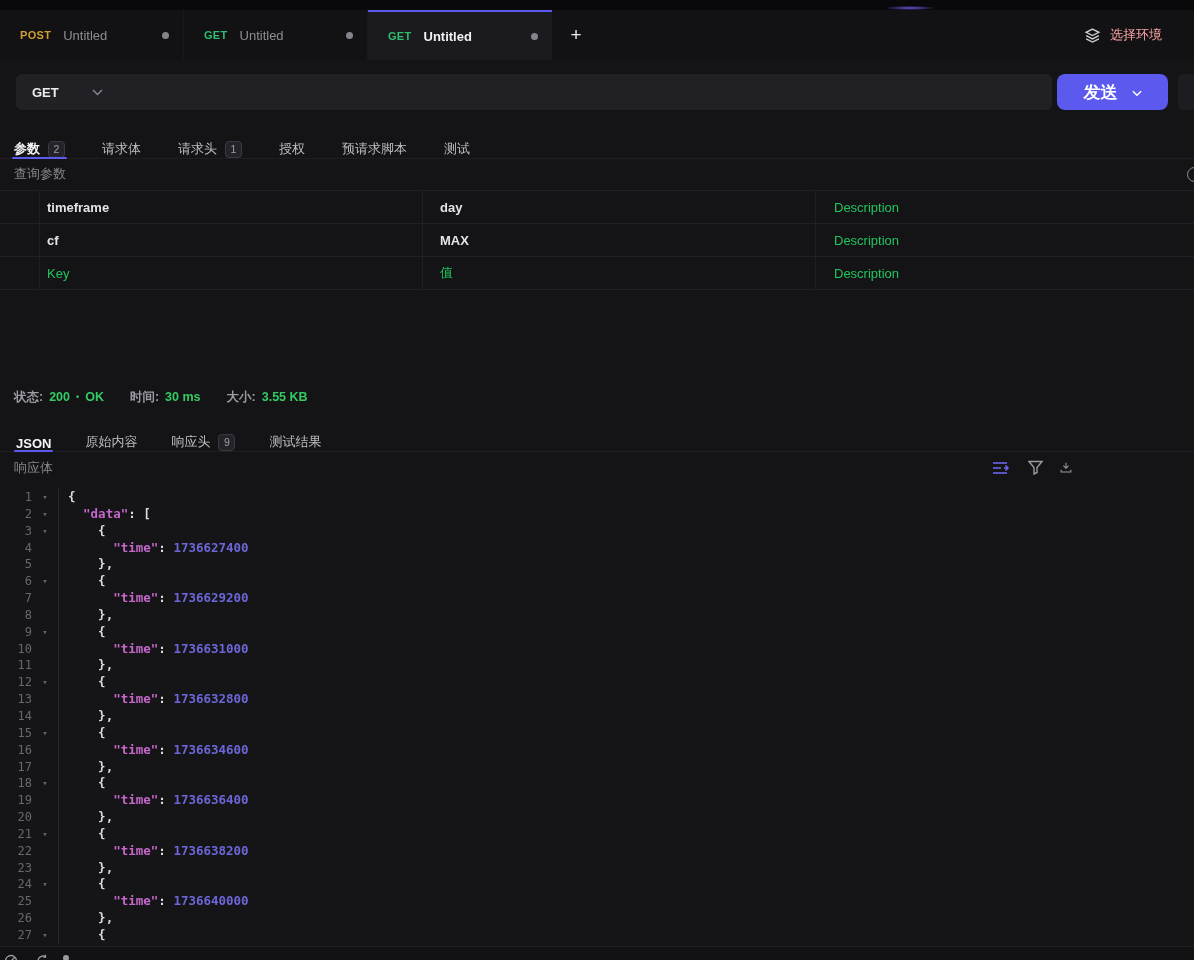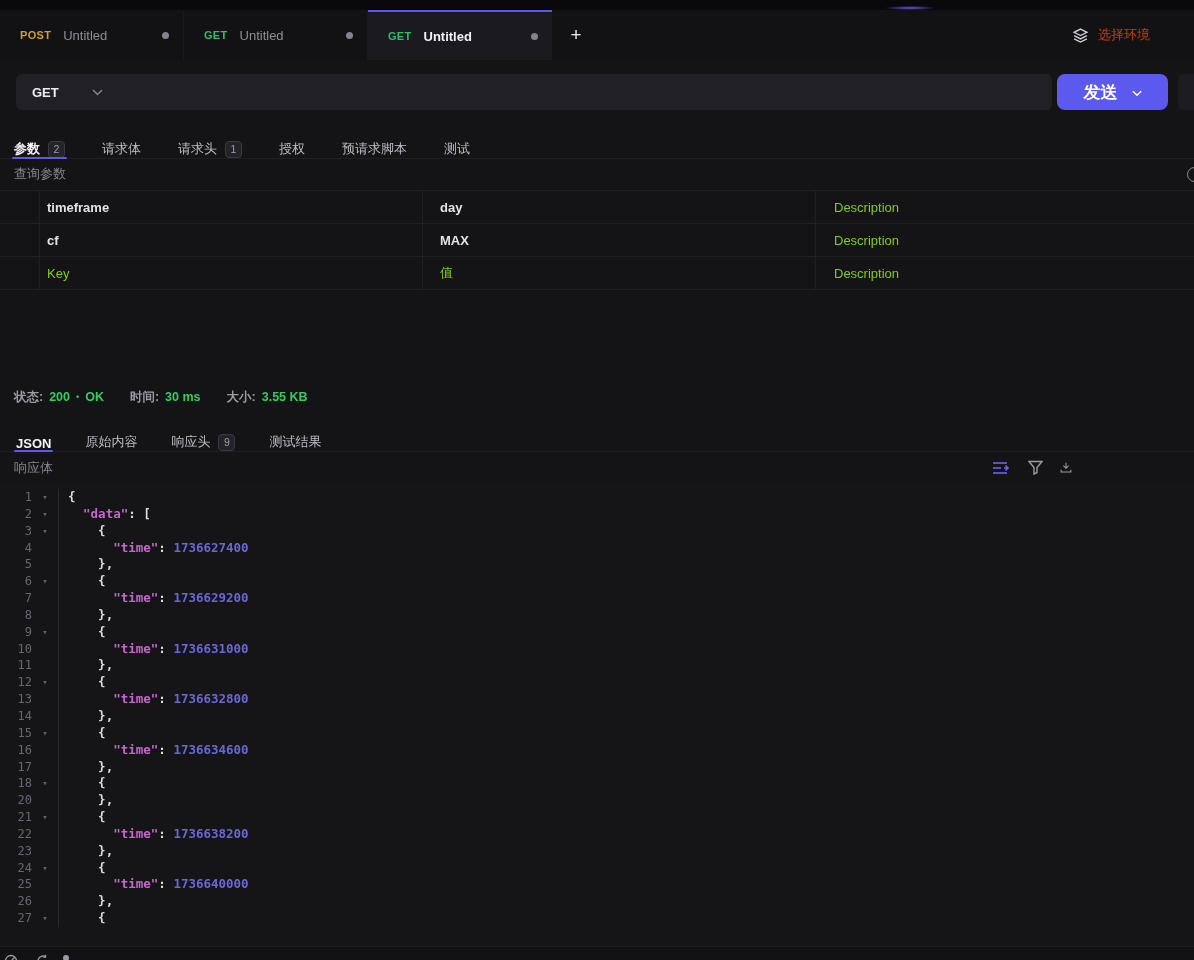--- a/index.html
+++ b/index.html
@@ -19,22 +19,22 @@
          border-right:1px solid #19191c; cursor:pointer; position:relative; }
   .tab .method { font-size:11px; font-weight:700; letter-spacing:.3px; }
   .tab .method.get { color:var(--method-get); }
   .tab .method.post { color:var(--method-post); }
   .tab .title { font-size:13px; color:#8d8d95; flex:1 1 auto; }
   .tab.active { background:#1b1b1f; border-top:2px solid var(--accent); border-right:none; }
   .tab.active .title { color:#f2f2f5; font-weight:700; }
   .tab .dot { width:7px; height:7px; border-radius:50%; background:#84848c; flex:0 0 auto; }
   .new-tab { width:48px; display:flex; align-items:center; justify-content:center;
              font-size:19px; color:#e8e8ec; cursor:pointer; }
-  .env-select { margin-left:auto; display:flex; align-items:center; gap:9px; padding-right:44px;
-                color:#c2410c; font-size:13px; cursor:pointer; }
+  .env-select { margin-left:auto; display:flex; align-items:center; gap:9px; padding-right:32px;
+                color:#fca5a5; font-size:13px; cursor:pointer; }
 
   
   .request-row { left:0; top:60px; width:1194px; height:62px; background:#141416; }
   .url-box { left:16px; top:14px; width:1036px; height:36px; background:#202025; border-radius:6px;
              display:flex; align-items:center; }
   .url-method { width:76px; padding-left:16px; font-size:13px; font-weight:700; color:#ededf0; }
   .url-caret { width:30px; color:#85858d; display:flex; align-items:center; }
   .url-text { padding-left:16px; font-size:13px; color:#e2e2e6; font-weight:600; letter-spacing:.1px; }
   .send-btn { left:1057px; top:14px; width:111px; height:36px; border-radius:8px; background:var(--accent);
               display:flex; align-items:center; justify-content:center; gap:14px; cursor:pointer; }
@@ -62,21 +62,21 @@
   .help-circle { position:absolute; right:-8px; top:9px; width:15px; height:15px; border-radius:50%;
                  border:1.5px solid #8d8d95; }
   .params-table { left:0; top:190px; width:1194px; border-top:1px solid #202024; }
   .prow { display:grid; grid-template-columns:40px 383px 393px 1fr; height:33px;
           border-bottom:1px solid #202024; }
   .pcell { display:flex; align-items:center; font-size:13px; color:#e4e4e8; font-weight:700; overflow:hidden; }
   .pcell.c0 { border-right:1px solid #202024; }
   .pcell.c1 { border-right:1px solid #202024; padding-left:7px; }
   .pcell.c2 { border-right:1px solid #202024; padding-left:17px; }
   .pcell.c3 { padding-left:18px; }
-  .pcell .ph { color:#84cc16; font-weight:400; }
+  .pcell .ph { color:#22c55e; font-weight:400; }
 
   
   .status-bar { left:0; top:380px; width:1194px; height:34px; display:flex; align-items:center;
                 padding-left:14px; gap:26px; font-size:12.5px; }
   .sgroup { display:flex; align-items:center; gap:6px; }
   .slabel { color:#9b9ba3; font-weight:700; }
   .sval { color:var(--status-green); font-weight:700; }
 
   
   .resp-body-row { left:0; top:452px; width:1070px; height:31px; display:flex; align-items:center; }
@@ -370,20 +370,25 @@
         <span class="ln">17</span>
         <span class="fold"></span>
         <span class="code"><span class="tk-p">    },</span></span>
       </div>
       <div class="cl">
         <span class="ln">18</span>
         <span class="fold">▾</span>
         <span class="code"><span class="tk-p">    {</span></span>
       </div>
       <div class="cl">
+        <span class="ln">19</span>
+        <span class="fold"></span>
+        <span class="code"><span class="tk-p">      </span><span class="tk-k">"time"</span><span class="tk-p">: </span><span class="tk-n">1736636400</span></span>
+      </div>
+      <div class="cl">
         <span class="ln">20</span>
         <span class="fold"></span>
         <span class="code"><span class="tk-p">    },</span></span>
       </div>
       <div class="cl">
         <span class="ln">21</span>
         <span class="fold">▾</span>
         <span class="code"><span class="tk-p">    {</span></span>
       </div>
       <div class="cl">

